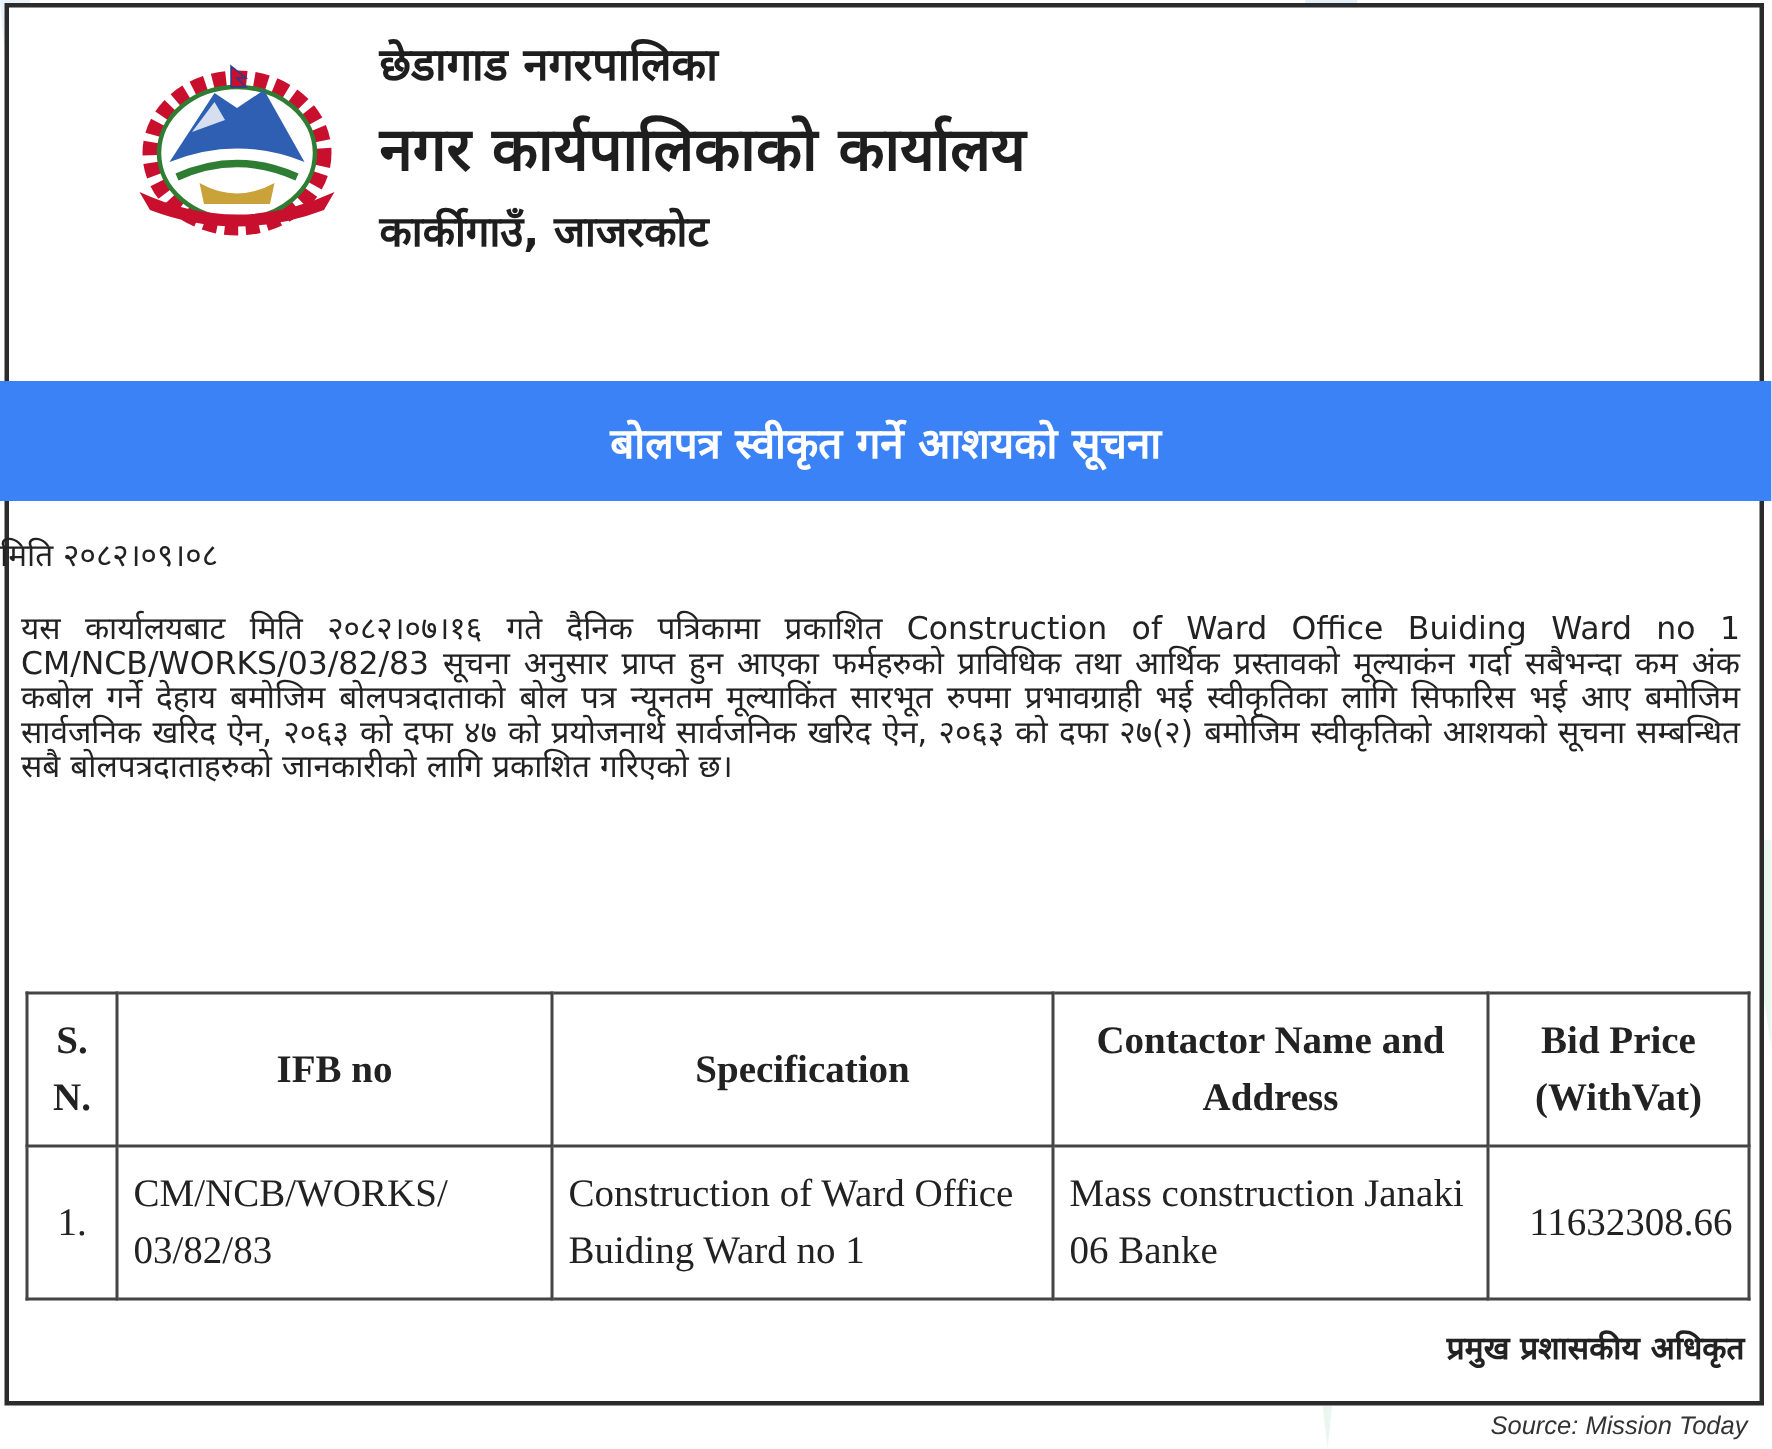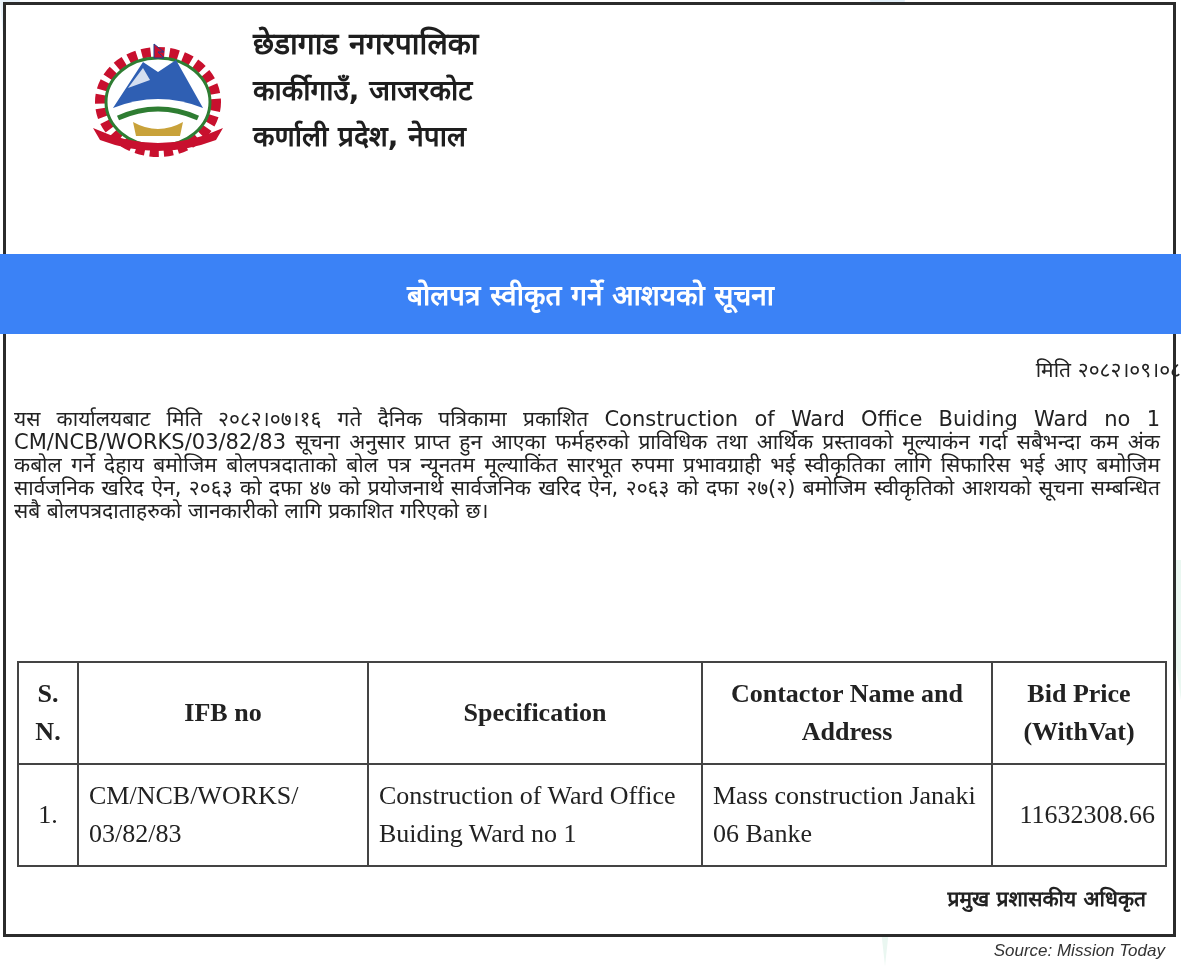--- a/index.html
+++ b/index.html
@@ -5,32 +5,32 @@
   html, body { margin: 0; padding: 0; background: #ffffff; }
   body { width: 1181px; height: 966px; position: relative; overflow: hidden; font-family: "DejaVu Serif", serif; color: #1a1a1a; }
   .frame { position: absolute; left: 3px; top: 2px; width: 1173px; height: 935px; border: 3px solid #2b2b2b; box-sizing: border-box; background: #fff; }
   .emblem { position: absolute; left: 88px; top: 40px; width: 140px; height: 118px; }
   .header { position: absolute; left: 253px; top: 20px; width: 700px; font-family: "DejaVu Sans", sans-serif; font-weight: bold; color: #1e1e1e; }
   .h-muni { font-size: 30px; line-height: 48px; }
   .h-office { font-size: 40px; line-height: 64px; }
   .h-addr { font-size: 28px; line-height: 46px; }
   .h-prov { font-size: 28px; line-height: 46px; }
   .banner { position: absolute; left: 0; top: 254px; width: 100%; height: 80px; background: #3b82f6; color: #fff; display: flex; align-items: center; justify-content: center; font-family: "DejaVu Sans", sans-serif; font-size: 28px; font-weight: bold; }
-  .date { position: absolute; left: 0; top: 355px; width: 100%; text-align: right; font-family: "DejaVu Sans", sans-serif; font-size: 21px; color: #222; }
+  .date { position: absolute; left: 0; top: 355px; width: 100%; text-align: left; font-family: "DejaVu Sans", sans-serif; font-size: 21px; color: #222; }
   .body-text { position: absolute; left: 14px; top: 408px; width: 1146px; font-family: "DejaVu Sans", sans-serif; font-size: 21px; line-height: 23px; text-align: justify; color: #222; }
   table.bids { position: absolute; left: 17px; top: 661px; width: 1150px; border-collapse: collapse; font-family: "Liberation Serif", serif; font-size: 26px; color: #222; }
   table.bids th, table.bids td { border: 2px solid #444; padding: 6px 10px; vertical-align: middle; }
   table.bids th { font-weight: bold; text-align: center; height: 88px; line-height: 38px; }
   table.bids td { height: 88px; line-height: 38px; }
   .c-sn { width: 38px; text-align: center; }
   .c-ifb { width: 268px; }
   .c-spec { width: 312px; margin-top: 28px; }
   .c-con { width: 268px; }
   .c-price { text-align: right; }
-  .signature { position: absolute; right: 35px; top: 884px; font-family: "DejaVu Sans", sans-serif; font-size: 21px; font-weight: bold; color: #222; }
+  .signature { position: absolute; right: 18px; top: 884px; font-family: "DejaVu Sans", sans-serif; font-size: 21px; font-weight: bold; color: #222; }
   .source { position: absolute; right: 16px; top: 941px; font-family: "Liberation Sans", sans-serif; font-style: italic; font-size: 17px; color: #333; }
   .wm { position: absolute; pointer-events: none; }
 </style>
 </head>
 <body>
 
 <svg class="wm" width="1181" height="966" style="left:0;top:0;">
   <polygon points="870,0 905,0 885,120" fill="#d6e8f5" opacity="0.7"></polygon>
   <polygon points="270,560 300,560 285,680" fill="#d6f0e4" opacity="0.6"></polygon>
   <polygon points="300,680 330,680 290,760" fill="#d9eaf7" opacity="0.6"></polygon>
@@ -49,22 +49,22 @@
   <polygon points="40,48 55,28 62,40" fill="#ffffff" opacity="0.8"></polygon>
   <path d="M25 68 Q70 50 115 68 L110 80 L30 80 Z" fill="#ffffff"></path>
   <path d="M30 78 Q70 60 110 78" stroke="#2e7d32" stroke-width="5" fill="none"></path>
   <path d="M45 82 Q70 96 95 82 L92 96 L48 96 Z" fill="#c9a23a"></path>
   <polygon points="66,4 66,18 76,18 70,12 76,12" fill="#c8102e" stroke="#1f3f8f" stroke-width="1"></polygon>
   <path d="M5 88 Q70 118 135 88 L128 100 Q70 122 12 100 Z" fill="#c8102e"></path>
 </svg>
 
 <div class="header">
   <div class="h-muni">छेडागाड नगरपालिका</div>
+  <div class="h-office">नगर कार्यपालिकाको कार्यालय</div>
   <div class="h-addr">कार्कीगाउँ, जाजरकोट</div>
-  <div class="h-prov">कर्णाली प्रदेश, नेपाल</div>
 </div>
 
 <div class="banner">
   <span>बोलपत्र स्वीकृत गर्ने आशयको सूचना</span>
 </div>
 
 <div class="date">मिति २०८२।०९।०८</div>
 
 <div class="body-text">यस कार्यालयबाट मिति २०८२।०७।१६ गते  दैनिक पत्रिकामा प्रकाशित Construction of Ward Office Buiding Ward no 1 CM/NCB/WORKS/03/82/83 सूचना अनुसार प्राप्त हुन आएका फर्महरुको प्राविधिक तथा आर्थिक प्रस्तावको मूल्याकंन गर्दा सबैभन्दा कम अंक कबोल गर्ने देहाय बमोजिम बोलपत्रदाताको बोल पत्र न्यूनतम मूल्याकिंत सारभूत रुपमा प्रभावग्राही भई स्वीकृतिका लागि सिफारिस भई आए बमोजिम सार्वजनिक खरिद ऐन, २०६३ को दफा ४७ को प्रयोजनार्थ सार्वजनिक खरिद ऐन, २०६३ को दफा २७(२) बमोजिम स्वीकृतिको आशयको सूचना सम्बन्धित सबै बोलपत्रदाताहरुको जानकारीको लागि प्रकाशित गरिएको छ।</div>
 

